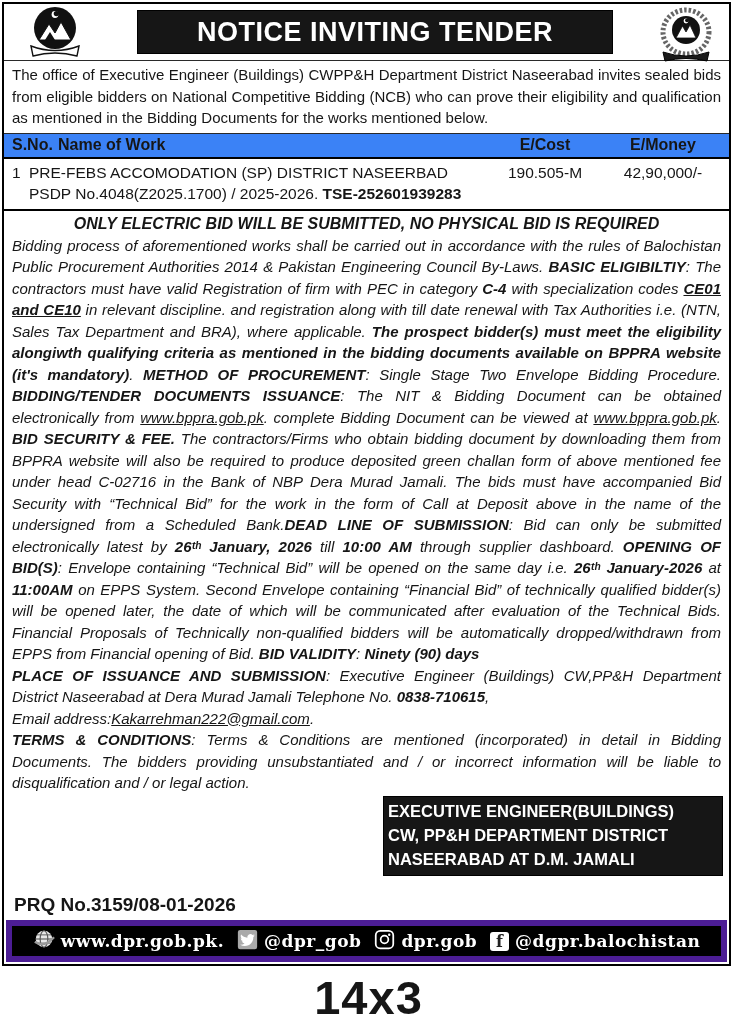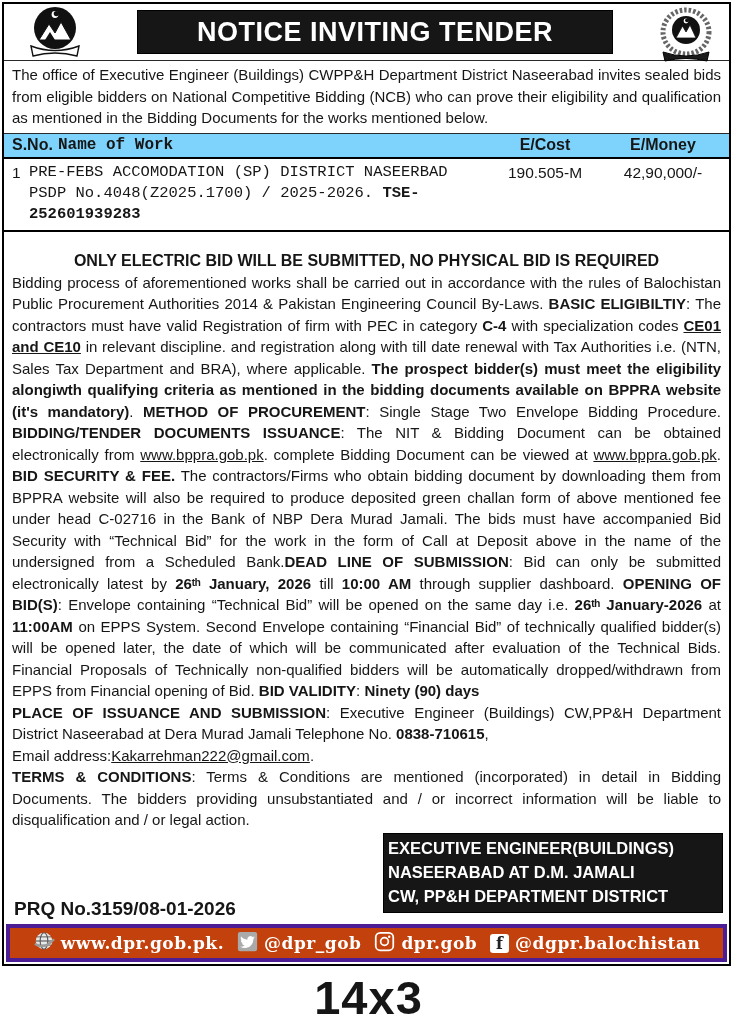--- a/index.html
+++ b/index.html
@@ -21,43 +21,43 @@
   .title-bar{
     position:absolute;left:133px;top:6px;width:474px;height:42px;
     background:#161616;border:1px solid #000;color:#fff;
     display:flex;align-items:center;justify-content:center;
     font-weight:bold;font-size:27px;letter-spacing:.5px;white-space:nowrap;
   }
   
   .intro{padding:3px 8px 4px;font-size:15px;line-height:21.5px;text-align:justify;border-bottom:1.5px solid #2a2a2a;flex:0 0 auto;}
   .earnest{padding:2px 16px 4px;font-size:15.5px;line-height:21.5px;font-weight:bold;text-align:center;border-bottom:1.5px solid #2a2a2a;flex:0 0 auto;}
   
-  .thead{display:flex;align-items:center;background:#7dd3fc;font-weight:bold;font-size:16px;padding:2px 8px 3px;border-bottom:2px solid #000;flex:0 0 auto;}
+  .thead{display:flex;align-items:center;background:#3b82f6;font-weight:bold;font-size:16px;padding:2px 8px 3px;border-bottom:2px solid #000;flex:0 0 auto;}
   .thead .c-sno{width:46px;}
-  .c-name{flex:1;font-family:Liberation Mono, monospace;}
+  .c-name{flex:1;}
   .c-cost{width:120px;text-align:center;}
   .c-money{width:116px;text-align:center;}
   .trow{display:flex;font-size:15.5px;line-height:21px;padding:3px 8px 5px;border-bottom:2px solid #000;flex:0 0 auto;}
   .trow .c-sno{width:17px;}
   .trow .c-cost,.trow .c-money{align-self:flex-start;}
   .b{font-weight:bold;}
   .u{text-decoration:underline;}
   
-  .body-sec{padding:18px 8px 0;font-size:15px;line-height:21.5px;text-align:justify;flex:0 0 auto;}
+  .body-sec{padding:2px 8px 0;font-size:15px;line-height:21.5px;text-align:justify;flex:0 0 auto;font-style:italic;}
   .body-heading{text-align:center;font-weight:bold;font-size:16px;line-height:22px;}
   
   .sig-row{position:relative;flex:1 1 auto;min-height:84px;margin:2px 6px 2px;}
   .prq{position:absolute;left:4px;bottom:2px;font-weight:bold;font-size:19px;white-space:nowrap;}
   .sig-box{
     position:absolute;right:0;top:0;width:330px;background:#161616;border:1px solid #000;
     color:#fff;font-weight:bold;font-size:16.5px;line-height:24px;padding:2px 4px 4px;
   }
   
   .social-bar{
-    flex:0 0 auto;margin:0 2px 2px;height:30px;background:#c2410c;border:4px solid #4c1d95;
+    flex:0 0 auto;margin:0 2px 2px;height:30px;background:#000000;border:6px solid #4c1d95;
     display:flex;align-items:center;justify-content:center;gap:13px;
     color:#fff;font-family:"DejaVu Serif",serif;font-weight:bold;font-size:17px;letter-spacing:.5px;
   }
   .social-item{display:flex;align-items:center;gap:6px;white-space:nowrap;}
   .fb-box{display:inline-flex;align-items:center;justify-content:center;width:19px;height:19px;background:#fff;border-radius:3px;color:#222;font-family:"DejaVu Serif",serif;font-weight:bold;font-size:16px;}
   .fb-box::before{content:"f";}
   
   .size-tag{position:absolute;left:0;top:970px;width:737px;text-align:center;font-size:47px;font-weight:bold;letter-spacing:1px;}
 </style>
 </head>
@@ -112,22 +112,22 @@
 
   <div class="body-sec">
     <div class="body-heading">ONLY ELECTRIC BID WILL BE SUBMITTED, NO PHYSICAL BID IS REQUIRED</div>
     <div><span>Bidding process of aforementioned works shall be carried out in accordance with the rules of Balochistan Public Procurement Authorities 2014 &amp; Pakistan Engineering Council By-Laws. </span><span class="b">BASIC ELIGIBILTIY</span><span>: The contractors must have valid Registration of firm with PEC in category </span><span class="b">C-4</span><span> with specialization codes </span><span class="b u">CE01 and CE10</span><span> in relevant discipline. and registration along with till date renewal with Tax Authorities i.e. (NTN, Sales Tax Department and BRA), where applicable. </span><span class="b">The prospect bidder(s) must meet the eligibility alongiwth qualifying criteria as mentioned in the bidding documents available on BPPRA website (it's mandatory)</span><span>.  </span><span class="b">METHOD OF PROCUREMENT</span><span>:  Single Stage Two Envelope Bidding Procedure. </span><span class="b">BIDDING/TENDER DOCUMENTS ISSUANCE</span><span>: The NIT &amp; Bidding Document can be obtained electronically from </span><span class="u">www.bppra.gob.pk</span><span>. complete Bidding Document can be viewed at </span><span class="u">www.bppra.gob.pk</span><span>. </span><span class="b">BID SECURITY &amp; FEE.</span><span> The contractors/Firms who obtain bidding document by downloading them from BPPRA website will also be required to produce deposited green challan form of above mentioned fee under head C-02716 in the Bank of NBP Dera Murad Jamali.  The bids must have accompanied Bid Security with “Technical Bid” for the work in the form of Call at Deposit above in the name of the undersigned from a Scheduled Bank.</span><span class="b">DEAD LINE OF SUBMISSION</span><span>: Bid can only be submitted electronically latest by </span><span class="b">26ᵗʰ January, 2026</span><span> till </span><span class="b">10:00 AM</span><span> through supplier dashboard. </span><span class="b">OPENING OF BID(S)</span><span>: Envelope containing “Technical Bid” will be opened on the same day i.e. </span><span class="b">26ᵗʰ January-2026</span><span> at </span><span class="b">11:00AM</span><span> on EPPS System. Second Envelope containing “Financial Bid” of technically qualified bidder(s) will be opened later, the date of which will be communicated after evaluation of the Technical Bids. Financial Proposals of Technically non-qualified bidders will be automatically dropped/withdrawn from EPPS from Financial opening of Bid.   </span><span class="b">BID VALIDITY</span><span>: </span><span class="b">Ninety (90) days</span><br><span class="b">PLACE OF ISSUANCE AND SUBMISSION</span><span>: Executive Engineer (Buildings) CW,PP&amp;H Department District Naseerabad at Dera Murad Jamali Telephone No. </span><span class="b">0838-710615</span><span>,</span><br><span>Email address:</span><span class="u">Kakarrehman222@gmail.com</span><span>.</span><br><span class="b">TERMS &amp; CONDITIONS</span><span>: Terms &amp; Conditions are mentioned (incorporated) in detail in Bidding Documents. The bidders providing unsubstantiated and / or incorrect information will be liable to disqualification and / or legal action.</span></div>
   </div>
 
   <div class="sig-row">
     <div class="prq">PRQ No.3159/08-01-2026</div>
     <div class="sig-box">
       <div>EXECUTIVE ENGINEER(BUILDINGS)</div>
+      <div>CW, PP&amp;H DEPARTMENT DISTRICT</div>
       <div>NASEERABAD AT D.M. JAMALI</div>
-      <div>CW, PP&amp;H DEPARTMENT DISTRICT</div>
     </div>
   </div>
 
   <div class="social-bar">
     <span class="social-item">
       <span>
         <svg viewBox="0 0 24 24" width="22" height="22" aria-hidden="true">
           <circle cx="12" cy="12" r="9" fill="#e8e8e8"></circle>
           <ellipse cx="12" cy="12" rx="4.2" ry="9" fill="none" stroke="#555" stroke-width="1.2"></ellipse>
           <line x1="3" y1="12" x2="21" y2="12" stroke="#555" stroke-width="1.2"></line>

